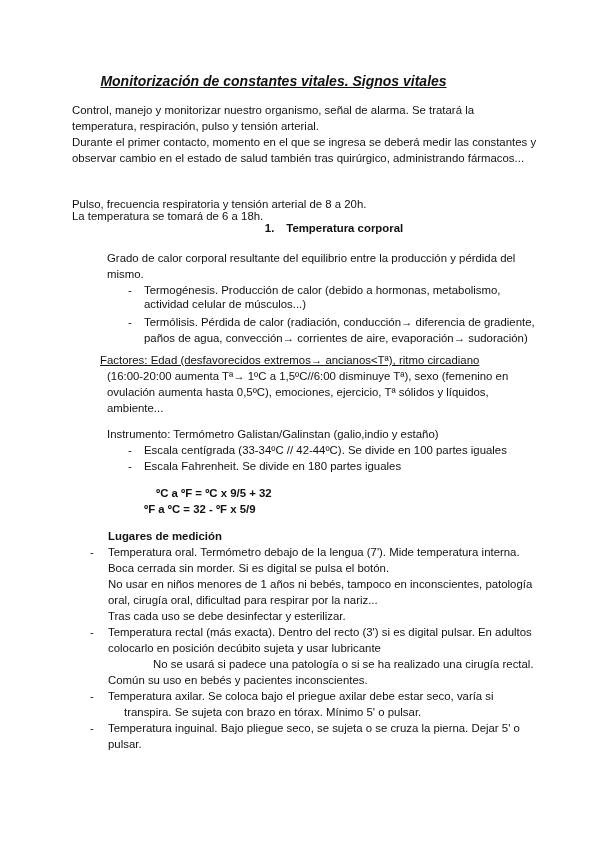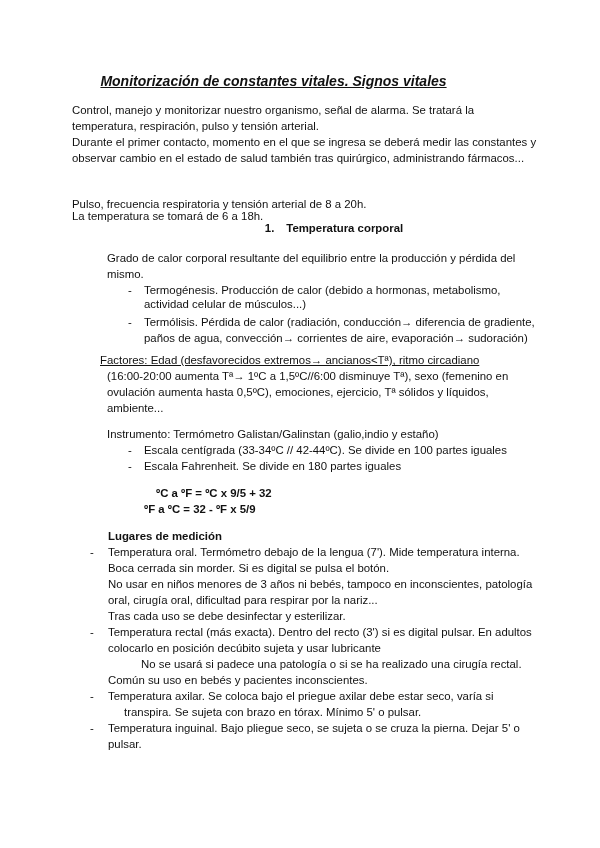--- a/index.html
+++ b/index.html
@@ -55,28 +55,28 @@
   <div class="abs" style="top:458px;left:144px;">Escala Fahrenheit. Se divide en 180 partes iguales</div>
 
   <div class="abs bold" style="top:485px;left:156px;">ºC a ºF = ºC x 9/5 + 32</div>
   <div class="abs bold" style="top:501px;left:144px;">ºF a ºC = 32 - ºF x 5/9</div>
 
   <div class="abs bold" style="top:528px;left:108px;">Lugares de medición</div>
 
   <div class="dash" style="top:544px;left:90px;">-</div>
   <div class="abs" style="top:544px;left:108px;">Temperatura oral. Termómetro debajo de la lengua (7'). Mide temperatura interna.</div>
   <div class="abs" style="top:560px;left:108px;">Boca cerrada sin morder. Si es digital se pulsa el botón.</div>
-  <div class="abs" style="top:576px;left:108px;">No usar en niños menores de 3 años ni bebés, tampoco en inconscientes, patología</div>
+  <div class="abs" style="top:576px;left:108px;">No usar en niños menores de 1 años ni bebés, tampoco en inconscientes, patología</div>
   <div class="abs" style="top:592px;left:108px;">oral, cirugía oral, dificultad para respirar por la nariz...</div>
   <div class="abs" style="top:608px;left:108px;">Tras cada uso se debe desinfectar y esterilizar.</div>
 
   <div class="dash" style="top:624px;left:90px;">-</div>
   <div class="abs" style="top:624px;left:108px;">Temperatura rectal (más exacta). Dentro del recto (3') si es digital pulsar. En adultos</div>
   <div class="abs" style="top:640px;left:108px;">colocarlo en posición decúbito sujeta y usar lubricante</div>
-  <div class="abs" style="top:656px;left:108px;padding-left:33px;">No se usará si padece una patología o si se ha realizado una cirugía rectal.</div>
+  <div class="abs" style="top:656px;left:120px;padding-left:33px;">No se usará si padece una patología o si se ha realizado una cirugía rectal.</div>
   <div class="abs" style="top:672px;left:108px;">Común su uso en bebés y pacientes inconscientes.</div>
 
   <div class="dash" style="top:688px;left:90px;">-</div>
   <div class="abs" style="top:688px;left:108px;">Temperatura axilar. Se coloca bajo el priegue axilar debe estar seco, varía si</div>
   <div class="abs" style="top:704px;left:124px;">transpira. Se sujeta con brazo en tórax. Mínimo 5' o pulsar.</div>
 
   <div class="dash" style="top:720px;left:90px;">-</div>
   <div class="abs" style="top:720px;left:108px;">Temperatura inguinal. Bajo pliegue seco, se sujeta o se cruza la pierna. Dejar 5' o</div>
   <div class="abs" style="top:736px;left:108px;">pulsar.</div>
 

